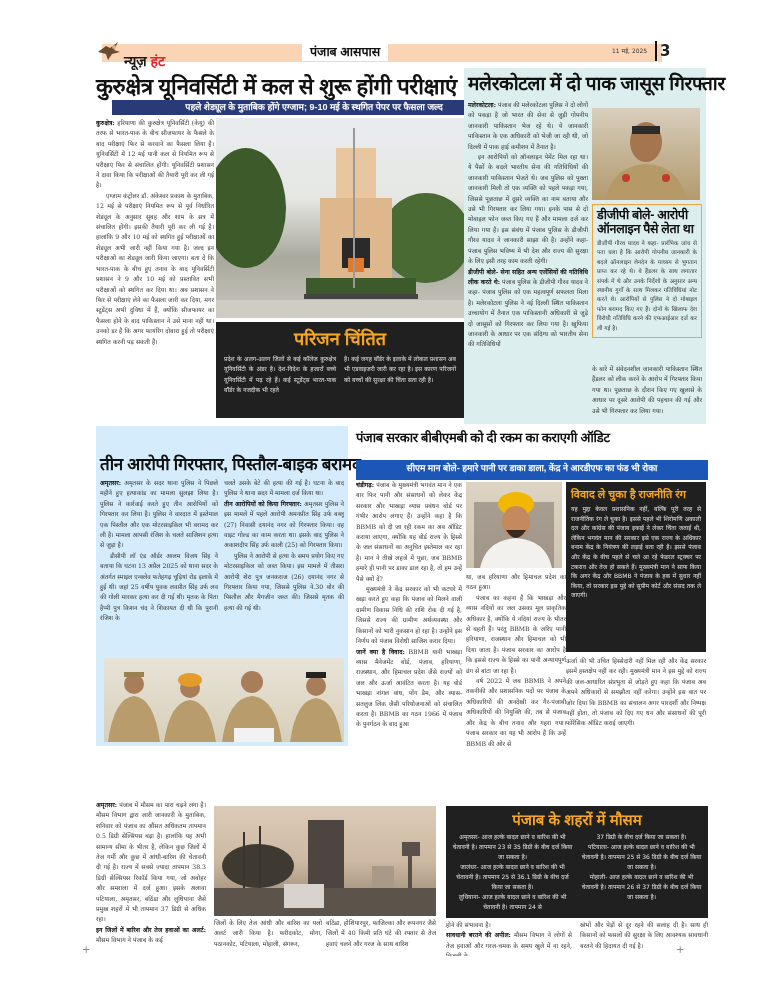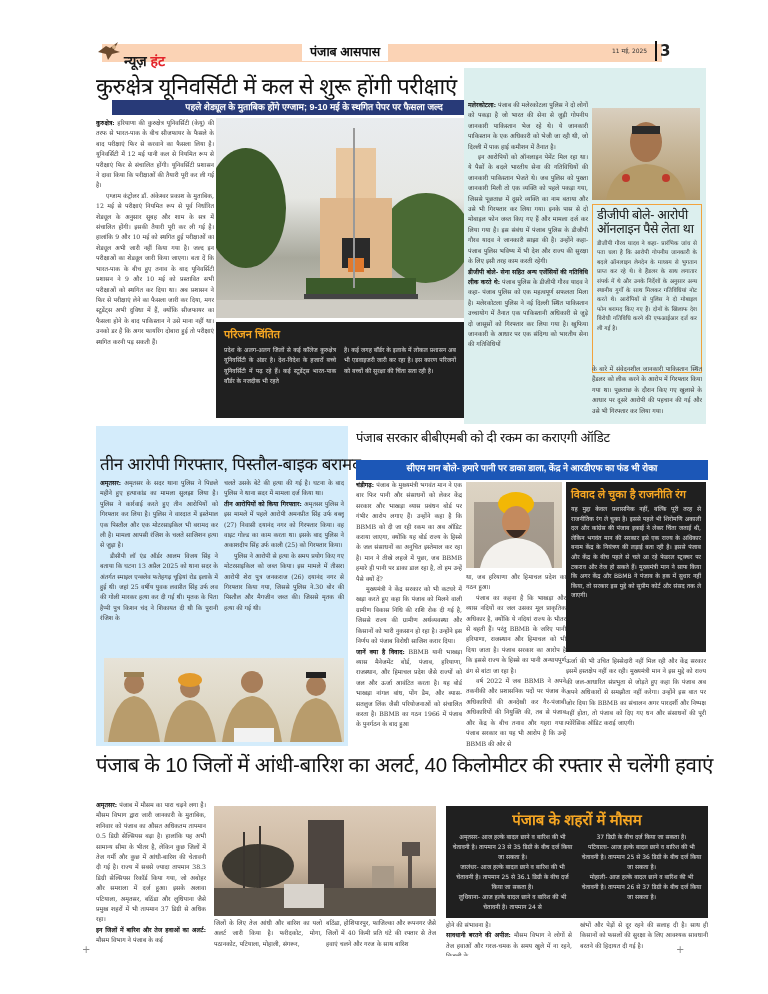--- a/index.html
+++ b/index.html
@@ -2,21 +2,21 @@
 <html><head>
 <meta charset="utf-8">
 <style>
   * { box-sizing: border-box; margin: 0; padding: 0; }
   html, body { width: 768px; height: 994px; background: #ffffff; overflow: hidden; }
   body { font-family: "DejaVu Sans", "Liberation Sans", sans-serif; color: #222; position: relative; }
   .abs { position: absolute; }
   .page { position: absolute; left: 0; top: 0; width: 768px; height: 994px; }
   .body-text { font-family: "DejaVu Serif", serif; font-size: 6.2px; line-height: 10.4px; color: #333; text-align: justify; }
   .body-text b { color: #111; }
-  .headline { font-family: "Liberation Sans", sans-serif; font-weight: normal; color: #111; letter-spacing: -0.3px; white-space: nowrap; }
+  .headline { font-family: "Liberation Sans", sans-serif; font-weight: bold; color: #111; letter-spacing: -0.3px; white-space: nowrap; }
   
   .masthead { left: 102px; top: 44px; width: 560px; height: 18px; background: #fbd3b5; }
   .logo-bird { left: 96px; top: 38px; width: 26px; height: 26px; }
   .brand { left: 124px; top: 43px; font-size: 14px; font-weight: bold; font-family: "Liberation Sans", sans-serif; margin-top: 8px; }
   .brand .b1 { color: #1a1a1a; }
   .brand .b2 { color: #e3242b; }
   .section-tag { left: 302px; top: 43px; background: #fff; padding: 0 8px; font-size: 12.5px; font-weight: bold; font-family: "Liberation Sans", sans-serif; color: #111; height: 18px; line-height: 18px; }
   .date { left: 612px; top: 47px; font-size: 6px; color: #333; }
   .pagenum { left: 655px; top: 41px; font-size: 15px; font-weight: bold; border-left: 2px solid #111; padding-left: 3px; line-height: 20px; }
   
@@ -67,46 +67,47 @@
       <rect x="126" y="120" width="28" height="30" fill="#2a2a2a"></rect>
       <rect x="132" y="140" width="16" height="14" fill="#e07a2e"></rect>
       <rect x="90" y="160" width="110" height="16" fill="#3c5a2b"></rect>
       <rect x="88" y="176" width="114" height="5" fill="#444"></rect>
       <line x1="138" y1="10" x2="138" y2="170" stroke="#999" stroke-width="2"></line>
       <rect x="0" y="182" width="248" height="18" fill="#cfccc4"></rect>
     </svg>
   </div>
 
   <div class="abs darkbox" style="left:216px;top:322px;width:248px;height:96px;padding:4px 8px;">
-    <div class="boxhead" style="text-align:left;font-size:11px;margin-bottom:4px;">परिजन चिंतित</div>
+    <div class="boxhead" style="text-align:center;font-size:18px;margin-bottom:4px;">परिजन चिंतित</div>
     <div style="display:flex;gap:8px;">
       <div class="body-text" style="flex:1;">प्रदेश के अलग-अलग जिलों से कई कॉलेज कुरुक्षेत्र यूनिवर्सिटी के अंडर है। देश-विदेश के हजारों बच्चे यूनिवर्सिटी में पढ़ रहे हैं। कई स्टूडेंट्स भारत-पाक बॉर्डर के नजदीक भी रहते</div>
       <div class="body-text" style="flex:1;">है। कई जगह बॉर्डर के इलाके में लोकल प्रशासन अब भी एडवाइजरी जारी कर रहा है। इस कारण परिजनों को बच्चों की सुरक्षा की चिंता सता रही है।</div>
     </div>
   </div>
 
   <div class="abs tealbox" style="left:464px;top:68px;width:242px;height:356px;"></div>
+  <div class="abs headline" style="left:468px;top:70px;font-size:19px;">मलेरकोटला में दो पाक जासूस गिरफ्तार</div>
 
   <div class="abs body-text" style="left:468px;top:100px;width:120px;height:322px;overflow:hidden;">
     <p><b>मलेरकोटला:</b> <span>पंजाब की मलेरकोटला पुलिस ने दो लोगों को पकड़ा है जो भारत की सेना से जुड़ी गोपनीय जानकारी पाकिस्तान भेज रहे थे। ये जानकारी पाकिस्तान के एक अधिकारी को भेजी जा रही थी, जो दिल्ली में पाक हाई कमीशन में तैनात है।</span></p>
     <p style="text-indent:10px;">इन आरोपियों को ऑनलाइन पेमेंट मिल रहा था। ये पैसों के बदले भारतीय सेना की गतिविधियों की जानकारी पाकिस्तान भेजते थे। जब पुलिस को पुख्ता जानकारी मिली तो एक व्यक्ति को पहले पकड़ा गया, जिससे पूछताछ में दूसरे व्यक्ति का नाम बताया और उसे भी गिरफ्तार कर लिया गया। इनके पास से दो मोबाइल फोन जब्त किए गए हैं और मामला दर्ज कर लिया गया है। इस संबंध में पंजाब पुलिस के डीजीपी गौरव यादव ने जानकारी साझा की है। उन्होंने कहा- पंजाब पुलिस भविष्य में भी देश और राज्य की सुरक्षा के लिए इसी तरह काम करती रहेगी।</p>
     <p><b>डीजीपी बोले- सेना सहित अन्य एजेंसियों की गतिविधि लीक करते थे:</b> <span>पंजाब पुलिस के डीजीपी गौरव यादव ने कहा- पंजाब पुलिस को एक महत्वपूर्ण सफलता मिला है। मलेरकोटला पुलिस ने नई दिल्ली स्थित पाकिस्तान उच्चायोग में तैनात एक पाकिस्तानी अधिकारी से जुड़े दो जासूसों को गिरफ्तार कर लिया गया है। खुफिया जानकारी के आधार पर एक संदिग्ध को भारतीय सेना की गतिविधियों</span></p>
   </div>
 
   <div class="abs photo" style="left:592px;top:108px;width:108px;height:92px;background:linear-gradient(180deg,#d9cfbf 0%,#c8b89c 40%,#b39a6e 100%);">
     <svg width="108" height="92" viewBox="0 0 108 92">
       <ellipse cx="54" cy="34" rx="16" ry="20" fill="#a5754f"></ellipse>
       <rect x="40" y="18" width="28" height="8" fill="#2b2b2b"></rect>
       <path d="M14 92 Q20 58 54 56 Q88 58 94 92 Z" fill="#b59a68"></path>
       <circle cx="34" cy="70" r="4" fill="#c0392b"></circle>
       <circle cx="74" cy="70" r="4" fill="#c0392b"></circle>
     </svg>
   </div>
 
-  <div class="abs orangebox" style="left:592px;top:204px;width:110px;height:169px;padding:3px 4px;overflow:hidden;">
+  <div class="abs orangebox" style="left:592px;top:204px;width:110px;height:134px;padding:3px 4px;overflow:hidden;">
     <div class="headline" style="font-size:12.5px;white-space:normal;line-height:14px;margin-bottom:3px;">डीजीपी बोले- आरोपी ऑनलाइन पैसे लेता था</div>
     <div class="body-text" style="font-family:'DejaVu Sans',sans-serif;font-size:5.8px;line-height:9.4px;">डीजीपी गौरव यादव ने कहा- प्रारंभिक जांच से पता चला है कि आरोपी गोपनीय जानकारी के बदले ऑनलाइन लेनदेन के माध्यम से भुगतान प्राप्त कर रहे थे। वे हैंडलर के साथ लगातार संपर्क में थे और उनके निर्देशों के अनुसार अन्य स्थानीय गुर्गों के साथ मिलकर गतिविधियां नोट करते थे। आरोपियों से पुलिस ने दो मोबाइल फोन बरामद किए गए हैं। दोनों के खिलाफ देश विरोधी गतिविधि करने की एफआईआर दर्ज कर ली गई है।</div>
   </div>
   <div class="abs body-text" style="left:592px;top:364px;width:110px;height:58px;overflow:hidden;">के बारे में संवेदनशील जानकारी पाकिस्तान स्थित हैंडलर को लीक करने के आरोप में गिरफ्तार किया गया था। पूछताछ के दौरान किए गए खुलासे के आधार पर दूसरे आरोपी की पहचान की गई और उसे भी गिरफ्तार कर लिया गया।</div>
 
   <div class="abs bluebox" style="left:96px;top:426px;width:252px;height:320px;"></div>
   <div class="abs headline" style="left:100px;top:452px;font-size:17px;">तीन आरोपी गिरफ्तार, पिस्तौल-बाइक बरामद</div>
 
   <div class="abs body-text" style="left:100px;top:478px;width:118px;height:172px;overflow:hidden;">
     <p><b>अमृतसर:</b> <span>अमृतसर के सदर थाना पुलिस ने पिछले महीने हुए हत्याकांड का मामला सुलझा लिया है। पुलिस ने कार्रवाई करते हुए तीन आरोपियों को गिरफ्तार कर लिया है। पुलिस ने वारदात में इस्तेमाल एक पिस्तौल और एक मोटरसाइकिल भी बरामद कर ली है। मामला आपसी रंजिश के चलते साजिशन हत्या से जुड़ा है।</span></p>
@@ -163,21 +164,20 @@
     <p style="text-indent:10px;">पंजाब का कहना है कि भाखड़ा और ब्यास नदियों का जल उसका मूल प्राकृतिक अधिकार है, क्योंकि ये नदियां राज्य के भीतर से बहती हैं। परंतु BBMB के जरिए पानी हरियाणा, राजस्थान और हिमाचल को भी दिया जाता है। पंजाब सरकार का आरोप है कि इससे राज्य के हिस्से का पानी अन्यायपूर्ण ढंग से बांटा जा रहा है।</p>
     <p style="text-indent:10px;">वर्ष 2022 में जब BBMB ने अपने तकनीकी और प्रशासनिक पदों पर पंजाब के अधिकारियों की अनदेखी कर गैर-पंजाबी अधिकारियों की नियुक्ति की, तब से पंजाब और केंद्र के बीच तनाव और गहरा गया। पंजाब सरकार का यह भी आरोप है कि उन्हें BBMB की ओर से</p>
   </div>
 
   <div class="abs darkbox" style="left:566px;top:482px;width:140px;height:170px;padding:4px 5px;overflow:hidden;">
     <div class="boxhead" style="font-size:11px;margin-bottom:3px;">विवाद ले चुका है राजनीति रंग</div>
     <div class="body-text" style="line-height:9.6px;">यह मुद्दा केवल प्रशासनिक नहीं, बल्कि पूरी तरह से राजनीतिक रंग ले चुका है। इससे पहले भी शिरोमणि अकाली दल और कांग्रेस की पंजाब इकाई ने लेकर चिंता जताई थी, लेकिन भगवंत मान की सरकार इसे एक राज्य के अधिकार बनाम केंद्र के नियंत्रण की लड़ाई बता रही है। इससे पंजाब और केंद्र के बीच पहले से चले आ रहे फेडरल स्ट्रक्चर पर टकराव और तेज हो सकते हैं। मुख्यमंत्री मान ने साफ किया कि अगर केंद्र और BBMB ने पंजाब के हक में सुधार नहीं किया, तो सरकार इस मुद्दे को सुप्रीम कोर्ट और संसद तक ले जाएगी।</div>
   </div>
   <div class="abs body-text" style="left:566px;top:656px;width:140px;height:90px;overflow:hidden;">ऊर्जा की भी उचित हिस्सेदारी नहीं मिल रही और केंद्र सरकार इसमें हस्तक्षेप नहीं कर रही। मुख्यमंत्री मान ने इस मुद्दे को राज्य की जल-आधारित संप्रभुता से जोड़ते हुए कहा कि पंजाब अब अपने अधिकारों से समझौता नहीं करेगा। उन्होंने इस बात पर जोर दिया कि BBMB का संचालन अगर पारदर्शी और निष्पक्ष नहीं होता, तो पंजाब को दिए गए धन और संसाधनों की पूरी फोरेंसिक ऑडिट कराई जाएगी।</div>
 
-  <div class="abs headline" style="left:96px;top:750px;font-size:20.5px;">पंजाब के 10 जिलों में आंधी-बारिश का अलर्ट, 40 किलोमीटर की रफ्तार से चलेंगी हवाएं</div>
 
   <div class="abs body-text" style="left:96px;top:800px;width:110px;height:150px;overflow:hidden;">
     <p><b>अमृतसर:</b> <span>पंजाब में मौसम का पारा चढ़ने लगा है। मौसम विभाग द्वारा जारी जानकारी के मुताबिक, शनिवार को पंजाब का औसत अधिकतम तापमान 0.5 डिग्री सेल्सियस बढ़ा है। हालांकि यह अभी सामान्य सीमा के भीतर है, लेकिन कुछ जिलों में तेज गर्मी और कुछ में आंधी-बारिश की चेतावनी दी गई है। राज्य में सबसे ज्यादा तापमान 38.3 डिग्री सेल्सियस रिकॉर्ड किया गया, जो अबोहर और समराला में दर्ज हुआ। इसके अलावा पटियाला, अमृतसर, बठिंडा और लुधियाना जैसे प्रमुख शहरों में भी तापमान 37 डिग्री से अधिक रहा।</span></p>
     <p><b>इन जिलों में बारिश और तेज हवाओं का अलर्ट:</b> <span>मौसम विभाग ने पंजाब के कई</span></p>
   </div>
 
   <div class="abs photo" style="left:214px;top:806px;width:222px;height:110px;background:linear-gradient(180deg,#dccbb8 0%,#cdb9a2 50%,#8c7c6a 100%);">
     <svg width="222" height="110" viewBox="0 0 222 110">
       <rect x="94" y="14" width="36" height="80" fill="#4d4540"></rect>
       <rect x="158" y="60" width="22" height="30" fill="#a99a88"></rect>

